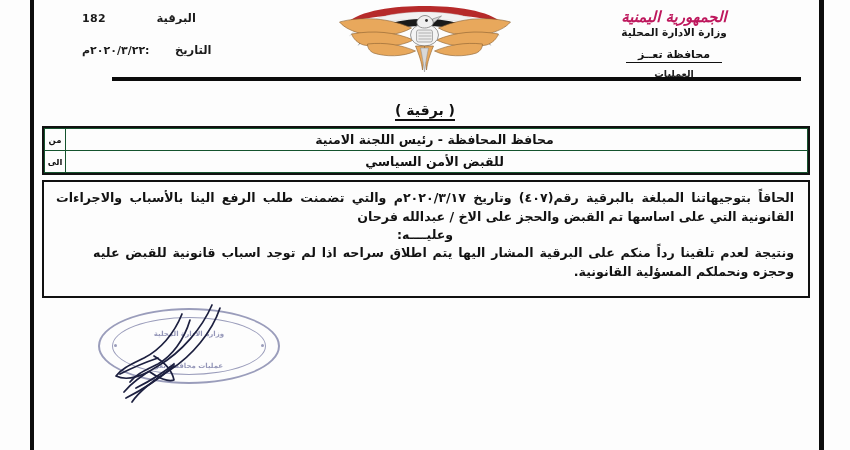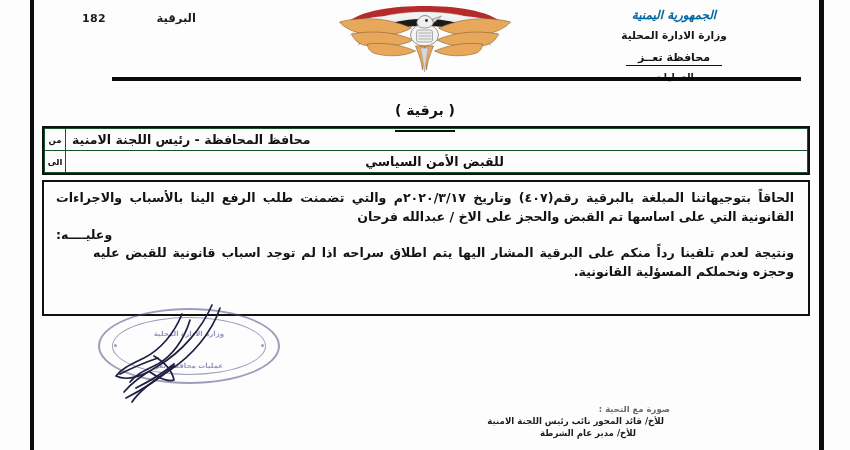--- a/index.html
+++ b/index.html
@@ -83,26 +83,25 @@
   .hdr-right {
     position: absolute;
     right: 20px;
     top: 8px;
     width: 250px;
     text-align: center;
     direction: rtl;
   }
   .hdr-right .republic {
     font-family: "DejaVu Serif", "Liberation Serif", serif;
-    font-size: 12px;
+    font-size: 15px;
     font-weight: bold;
     font-style: italic;
-    color: #0369a1;
+    color: #be185d;
     letter-spacing: -0.5px;
-    margin-bottom: 7px;
   }
   .hdr-right .ministry {
     font-size: 10.5px;
     font-weight: bold;
     color: #161616;
     margin-bottom: 5px;
   }
   .hdr-right .gov {
     font-size: 11px;
     font-weight: bold;
@@ -136,21 +135,21 @@
     right: 0;
     top: 100px;
     text-align: center;
   }
   #doc-title .t {
     display: inline-block;
     font-size: 14px;
     font-weight: bold;
     color: #0f0f0f;
     border-bottom: 2px solid #0f0f0f;
-    padding-bottom: 12px;
+    padding-bottom: 1px;
     letter-spacing: 1px;
   }
 
   
   #addr-table {
     position: absolute;
     right: 40px;
     left: 42px;
     top: 126px;
     border: 2px solid #111;
@@ -174,50 +173,50 @@
     width: 20px;
     text-align: center;
     font-size: 8.5px;
     font-weight: bold;
     padding: 0;
   }
   #addr-table td.val {
     text-align: right;
     padding-right: 10px;
   }
-  #addr-table tr.r1 td.val { text-align: left; }
+  #addr-table tr.r1 td.val { text-align: center; }
   #addr-table tr.r2 td.val { text-align: center; }
 
   
   #body-box {
     position: absolute;
     right: 40px;
     left: 42px;
     top: 180px;
-    height: 136px;
+    height: 118px;
     border: 2px solid #111;
     direction: rtl;
     box-sizing: border-box;
     padding: 6px 14px 4px 12px;
   }
   .body-p {
     font-size: 12.6px;
     font-weight: bold;
     color: #121212;
     line-height: 1.52;
     text-align: justify;
     margin: 0;
   }
   .body-p.l1 { text-align: justify; }
   .sub-head {
     font-size: 12.5px;
     font-weight: bold;
     color: #121212;
     margin: 1px 0 0 0;
-    text-align: left;
+    text-align: center;
     letter-spacing: 0.4px;
   }
   .body-p.l2 {
     margin-top: 1px;
     text-align: justify;
     margin-left: 37px;
   }
 
   
   #sign-area {
@@ -320,20 +319,23 @@
 <div id="page">
 
   <div class="frame-rule left"></div>
   <div class="frame-rule right"></div>
 
   <div id="header">
 
     <div class="hdr-left">
       <div class="hdr-line num">
         <span class="lbl">البرقية</span><span class="val">182</span>
+      </div>
+      <div class="hdr-line date">
+        <span class="lbl">التاريخ</span><span class="val">:٢٠٢٠/٣/٢٢م</span>
       </div>
     </div>
 
     <div class="hdr-right">
       <div class="republic">الجمهورية اليمنية</div>
       <div class="ministry">وزارة الادارة المحلية</div>
       <div class="gov">محافظة تعــز</div>
       <div class="dept">العمليات</div>
     </div>
 
@@ -409,19 +411,14 @@
         <path d="M120 14 C112 34 98 50 82 58 C70 64 60 68 54 76 C62 80 74 78 86 72"></path>
         <path d="M128 20 C122 40 110 56 96 64 C84 70 74 74 68 82"></path>
         <path d="M58 74 C70 68 84 62 96 58"></path>
         <path d="M92 56 C102 62 110 70 112 80 C106 82 96 78 88 72"></path>
         <path d="M74 88 C86 82 100 74 112 64"></path>
         <path d="M64 98 C80 90 98 78 112 66"></path>
       </g>
     </svg>
   </div>
 
-  <div id="footer">
-    <div class="cc-head">صورة مع التحية :</div>
-    <div class="cc-item i1">للأخ/ قائد المحور  نائب رئيس اللجنة الامنية</div>
-    <div class="cc-item i2">للأخ/ مدير عام الشرطة</div>
-  </div>
 
 </div>
 
 </body></html>

